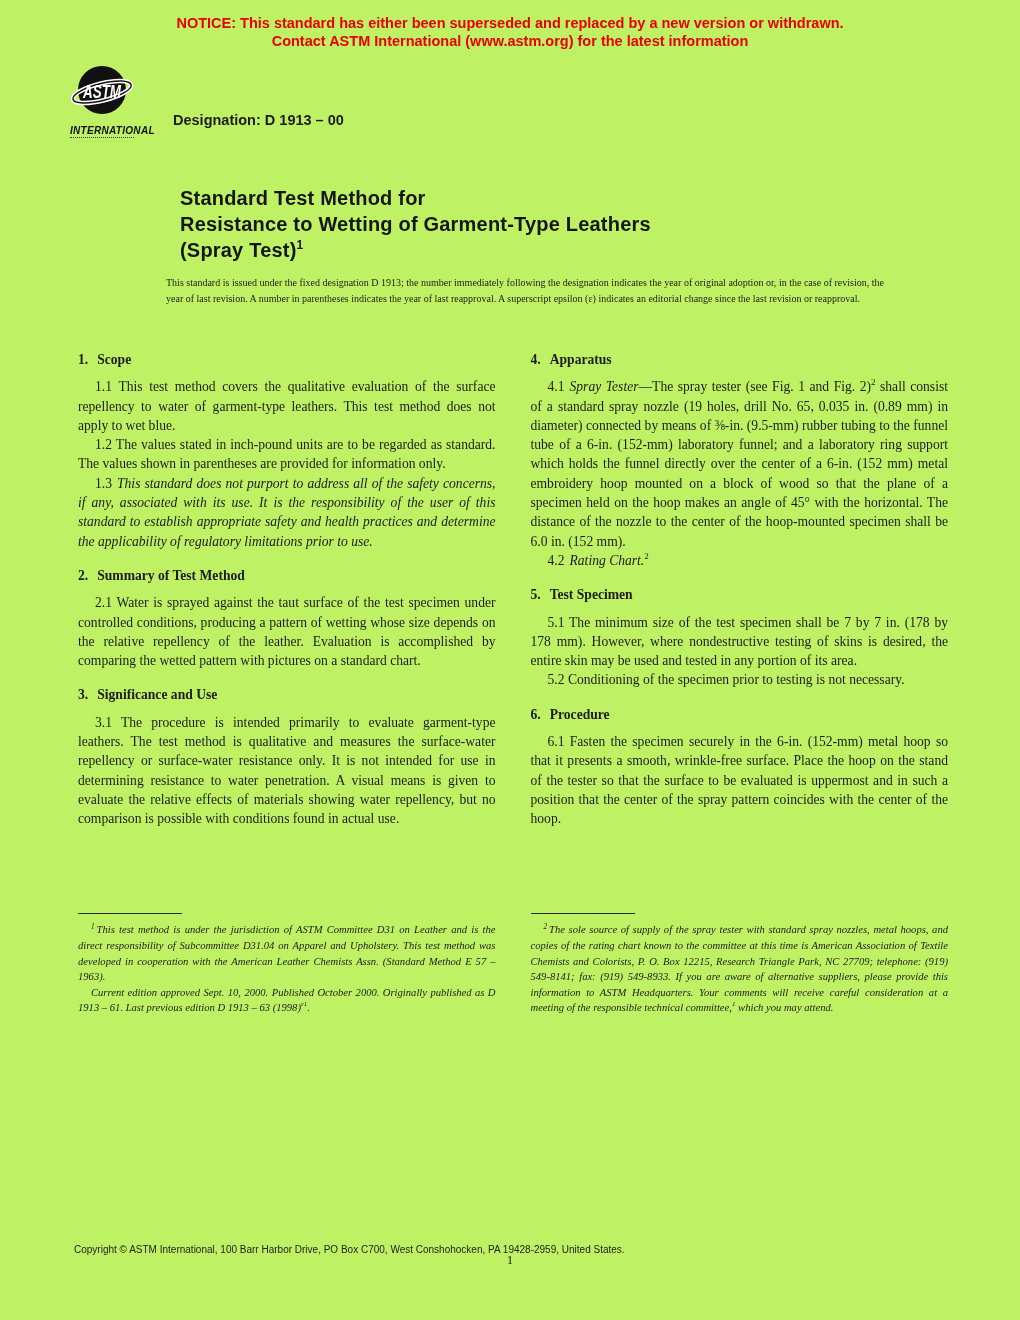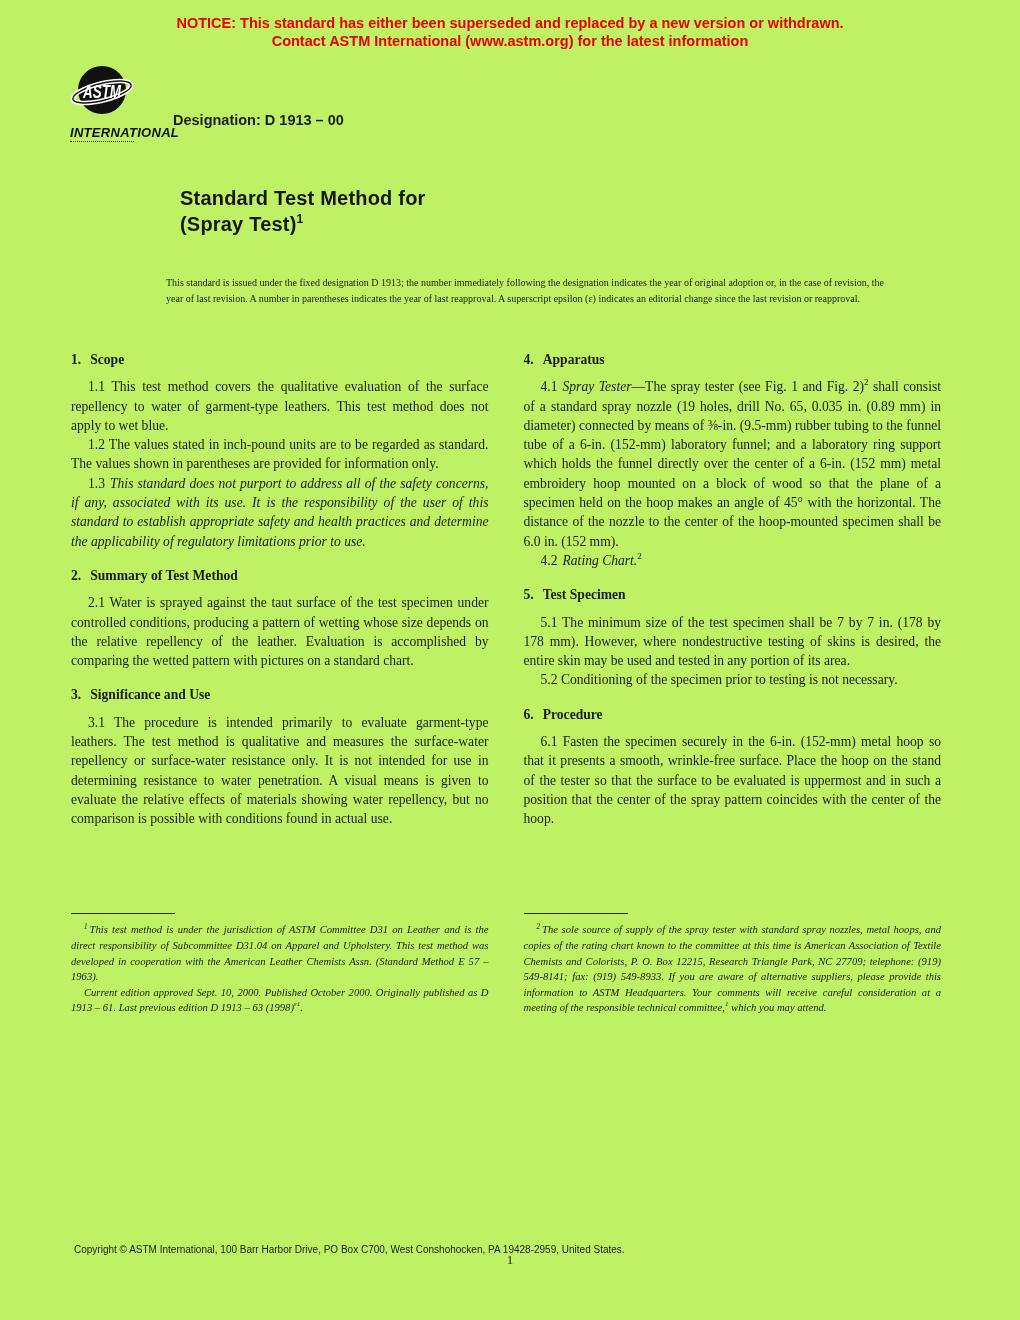--- a/index.html
+++ b/index.html
@@ -26,21 +26,21 @@
 
   
   .logo-wrap {
     position:absolute; left:70px; top:64px; width:64px;
     text-align:center;
   }
   .logo-caption {
     margin-top:1px;
     font-family:"Liberation Sans", sans-serif;
     font-weight:bold; font-style:italic;
-    font-size:13px; letter-spacing:0.3px;
+    font-size:10px; letter-spacing:0.3px;
     color:#111;
     border-bottom:1px dotted #333;
     padding-bottom:1px;
     white-space:nowrap;
   }
   .designation {
     position:absolute; left:173px; top:88px;
     font-family:"Liberation Sans", sans-serif;
     font-weight:bold; font-size:14.5px;margin-top:24px;
   }
@@ -59,21 +59,21 @@
   
   .preamble {
     position:absolute; left:166px; top:265px; width:718px;
     font-family:"Liberation Serif", serif;
     font-size:10px; line-height:15.6px;
     text-align:justify;
   }
 
   
   .columns {
-    position:absolute; left:71px; top:346px;
+    position:absolute; left:78px; top:346px;
     width:870px; height:670px;
     display:flex; gap:35px;
     font-family:"Liberation Serif", serif;
     font-size:13.6px; line-height:19.3px;
     text-align:justify;
   }
   .col { flex:1 1 0; display:flex; flex-direction:column; min-width:0; }
 
   .section { margin:0 0 0 0; padding-top:15px; }
   .section.first { padding-top:4px; }
@@ -128,20 +128,21 @@
       <ellipse cx="31" cy="28" rx="30" ry="8.5" fill="none" stroke="#111" stroke-width="1.4" transform="rotate(-14 31 28)"></ellipse>
       <text x="31" y="34" text-anchor="middle" font-family="Liberation Sans, sans-serif" font-weight="bold" font-style="italic" font-size="19" fill="#ffffff" textLength="38" lengthAdjust="spacingAndGlyphs">ASTM</text>
     </svg>
     <div class="logo-caption">INTERNATIONAL</div>
   </div>
 
   <div class="designation">Designation: D 1913 – 00</div>
 
   <h1 class="title-block" style="margin:14px;">
     <span class="t-line">Standard Test Method for</span>
+    <span class="t-line">Resistance to Wetting of Garment-Type Leathers</span>
     <span class="t-line"><span>(Spray Test)</span><sup class="t-sup">1</sup></span>
   </h1>
 
   <p class="preamble">This standard is issued under the fixed designation D 1913; the number immediately following the designation indicates the year of original adoption or, in the case of revision, the year of last revision. A number in parentheses indicates the year of last reapproval. A superscript epsilon (ε) indicates an editorial change since the last revision or reapproval.</p>
 
   <div class="columns">
 
     <div class="col">
 
       <div class="section first">

